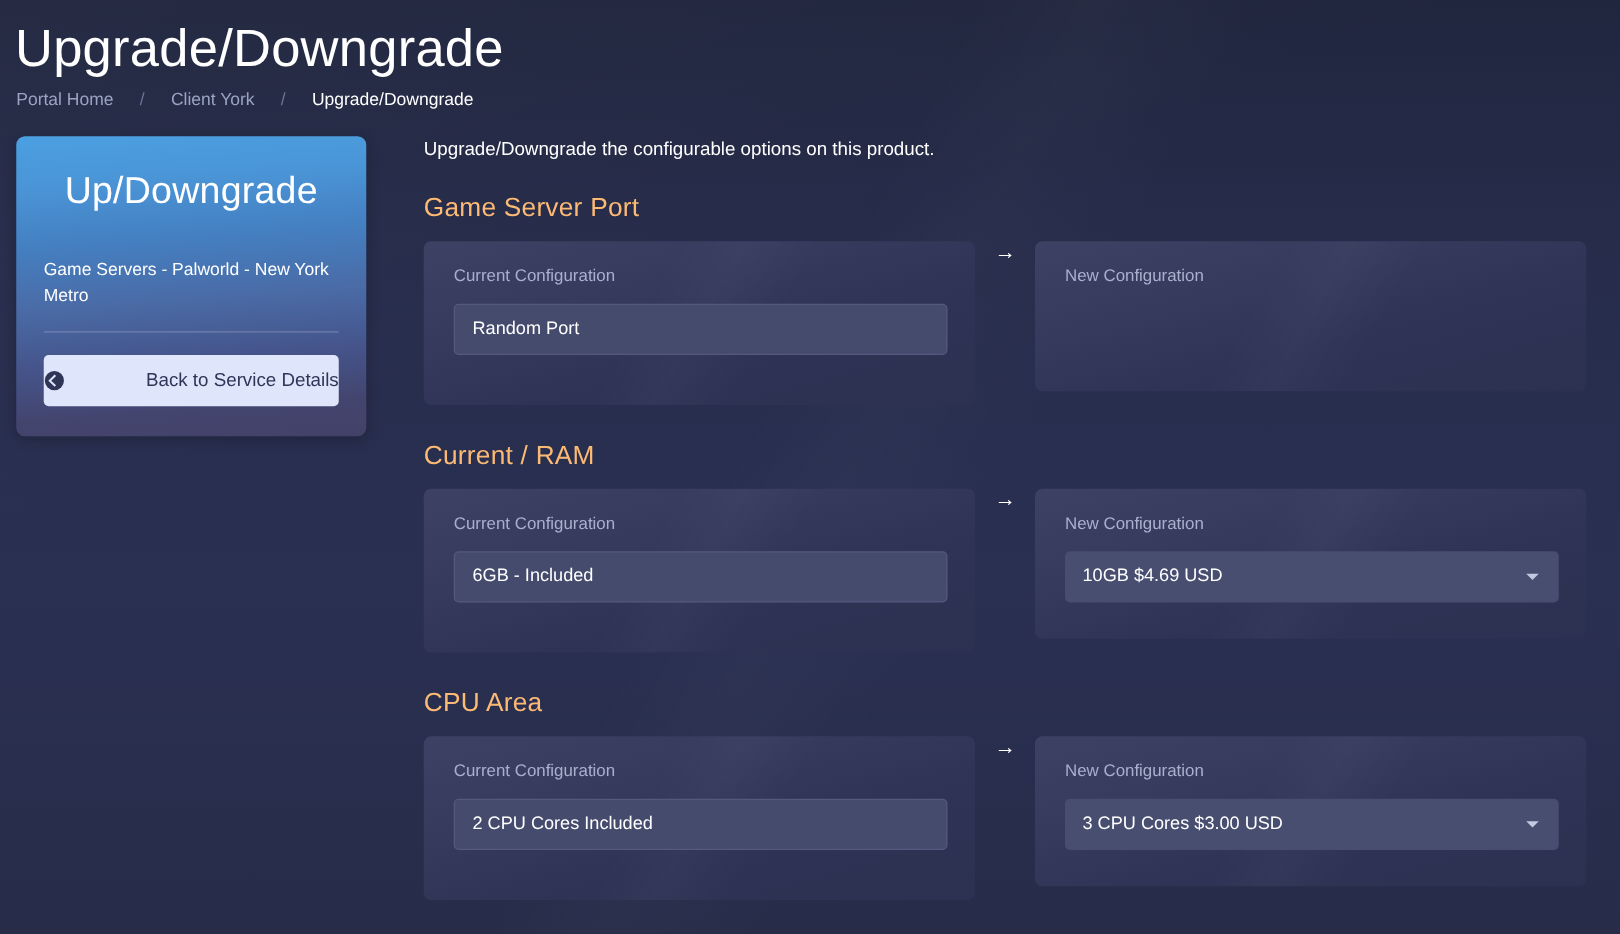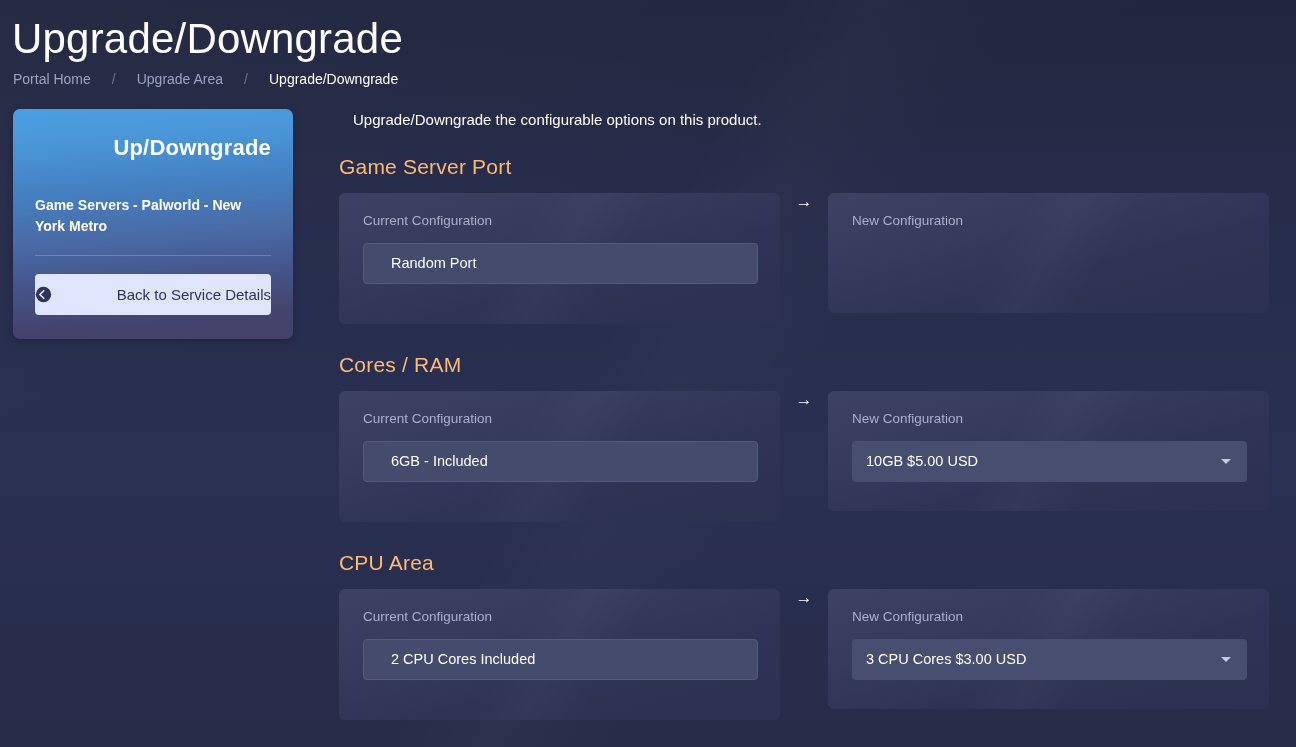--- a/index.html
+++ b/index.html
@@ -92,38 +92,38 @@
   
   .side-card {
     width: 280px;
     border-radius: 7px;
     background: linear-gradient(176deg, #4ba0e1 0%, #4a94d6 17%, #4480c2 34%, #4a6ba6 54%, #45548b 72%, #43456f 88%, #434168 100%);
     box-shadow: 0 3px 10px rgba(0,0,0,0.22);
     padding: 26px 22px 24px 22px;
     overflow: hidden;
   }
   .side-card-title {
-    font-size: 22px;
-    font-weight: 700;
-    color: #ffffff;
-    text-align: right;
+    font-size: 30px;
+    font-weight: 400;
+    color: #ffffff;
+    text-align: center;
     line-height: 1.2;
     margin: 0 0 34px 0;
     letter-spacing: 0.2px;
   }
   .side-label {
     font-size: 14px;
     color: #d4e2f2;
     opacity: 0.85;
     margin-bottom: 7px;
     line-height: 18px;
   }
   .side-value {
     font-size: 14px;
-    font-weight: bold;
+    font-weight: normal;
     color: #ffffff;
     line-height: 21px;
     margin-bottom: 18px;
   }
   .side-divider {
     height: 1px;
     background: rgba(255,255,255,0.22);
     margin: 0 0 18px 0;
   }
   .back-btn {
@@ -148,21 +148,21 @@
     height: 17px;
     flex: 0 0 17px;
     display: inline-block;
   }
 
   
   .intro-text {
     font-size: 15px;
     color: #ffffff;
     line-height: 22px;
-    margin: 0 0 22px 14px;
+    margin: 0 0 22px 0;
   }
   .section {
     margin-bottom: 0;
   }
   .section-title {
     font-size: 21px;
     font-weight: 300;
     color: #fdba74;
     margin: 0 0 12px 0;
     line-height: 28px;
@@ -218,21 +218,21 @@
     position: relative;
     z-index: 1;
   }
   .readonly-field {
     height: 41px;
     border-radius: 4px;
     background: #454b6d;
     border: 1px solid #545a7d;
     display: flex;
     align-items: center;
-    padding: 0 27px;
+    padding: 0 14px;
     font-size: 14.5px;
     color: #ffffff;
     position: relative;
     z-index: 1;
   }
   .select-field {
     height: 41px;
     border-radius: 4px;
     background: #484e70;
     border: none;
@@ -261,21 +261,21 @@
 
 <div class="page-bg"></div>
 
 <div class="page">
 
   <div class="header">
     <h1 class="page-title">Upgrade/Downgrade</h1>
     <nav class="breadcrumb">
       <a class="crumb" href="#">Portal Home</a>
       <span class="sep">/</span>
-      <a class="crumb" href="#">Upgrade Area</a>
+      <a class="crumb" href="#">Client York</a>
       <span class="sep">/</span>
       <span class="crumb current">Upgrade/Downgrade</span>
     </nav>
   </div>
 
   <div class="body-wrap">
 
     <div class="sidebar-col">
       <div class="side-card">
         <div class="side-card-title">Up/Downgrade</div>
@@ -305,31 +305,31 @@
             <div class="readonly-field">Random Port</div>
           </div>
           <div class="arrow-cell">→</div>
           <div class="panel panel-right">
             <div class="panel-label">New Configuration</div>
           </div>
         </div>
       </div>
 
       <div class="section">
-        <h2 class="section-title">Cores / RAM</h2>
+        <h2 class="section-title">Current / RAM</h2>
         <div class="compare-row">
           <div class="panel panel-left">
             <div class="panel-label">Current Configuration</div>
             <div class="readonly-field">6GB - Included</div>
           </div>
           <div class="arrow-cell">→</div>
           <div class="panel panel-right">
             <div class="panel-label">New Configuration</div>
             <div class="select-field">
-              <span>10GB $5.00 USD</span>
+              <span>10GB $4.69 USD</span>
               <span class="select-caret"></span>
             </div>
           </div>
         </div>
       </div>
 
       <div class="section">
         <h2 class="section-title">CPU Area</h2>
         <div class="compare-row">
           <div class="panel panel-left">

